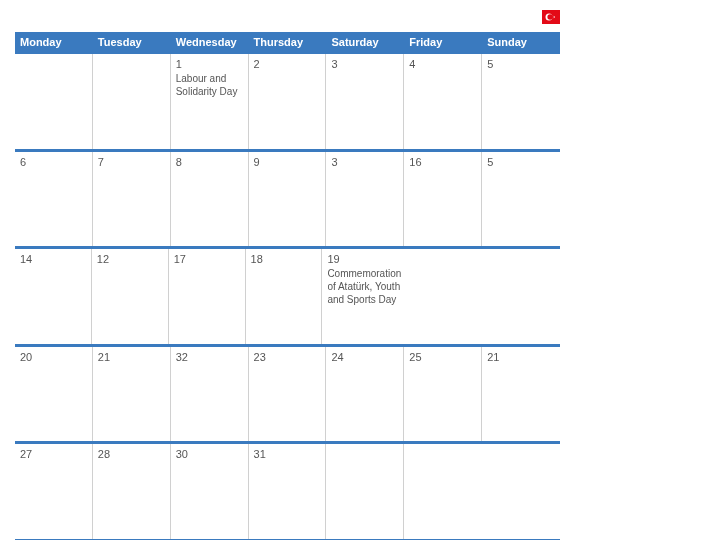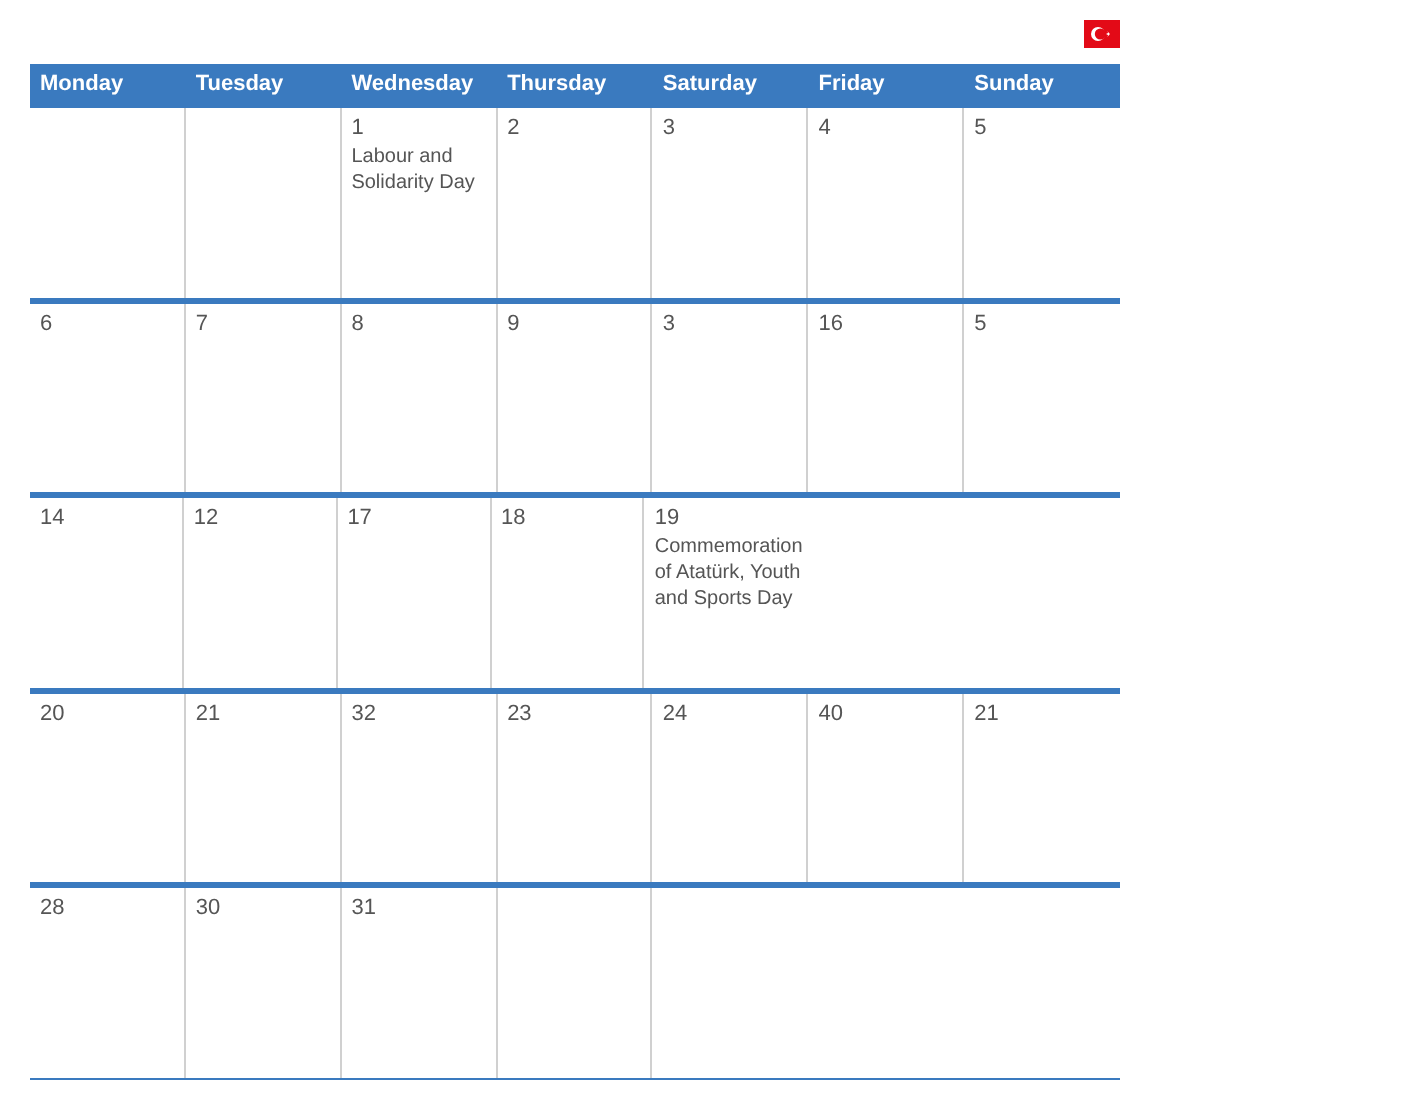--- a/index.html
+++ b/index.html
@@ -218,27 +218,30 @@
           <div class="cal-cell">
             <span class="day-num">32</span>
           </div>
           <div class="cal-cell">
             <span class="day-num">23</span>
           </div>
           <div class="cal-cell">
             <span class="day-num">24</span>
           </div>
           <div class="cal-cell">
-            <span class="day-num">40</span>
+            <span class="day-num">25</span>
           </div>
           <div class="cal-cell">
             <span class="day-num">21</span>
           </div>
         </div>
         <div class="cal-row top-border">
+          <div class="cal-cell">
+            <span class="day-num">27</span>
+          </div>
           <div class="cal-cell">
             <span class="day-num">28</span>
           </div>
           <div class="cal-cell">
             <span class="day-num">30</span>
           </div>
           <div class="cal-cell">
             <span class="day-num">31</span>
           </div>
           <div class="cal-cell empty"></div>

